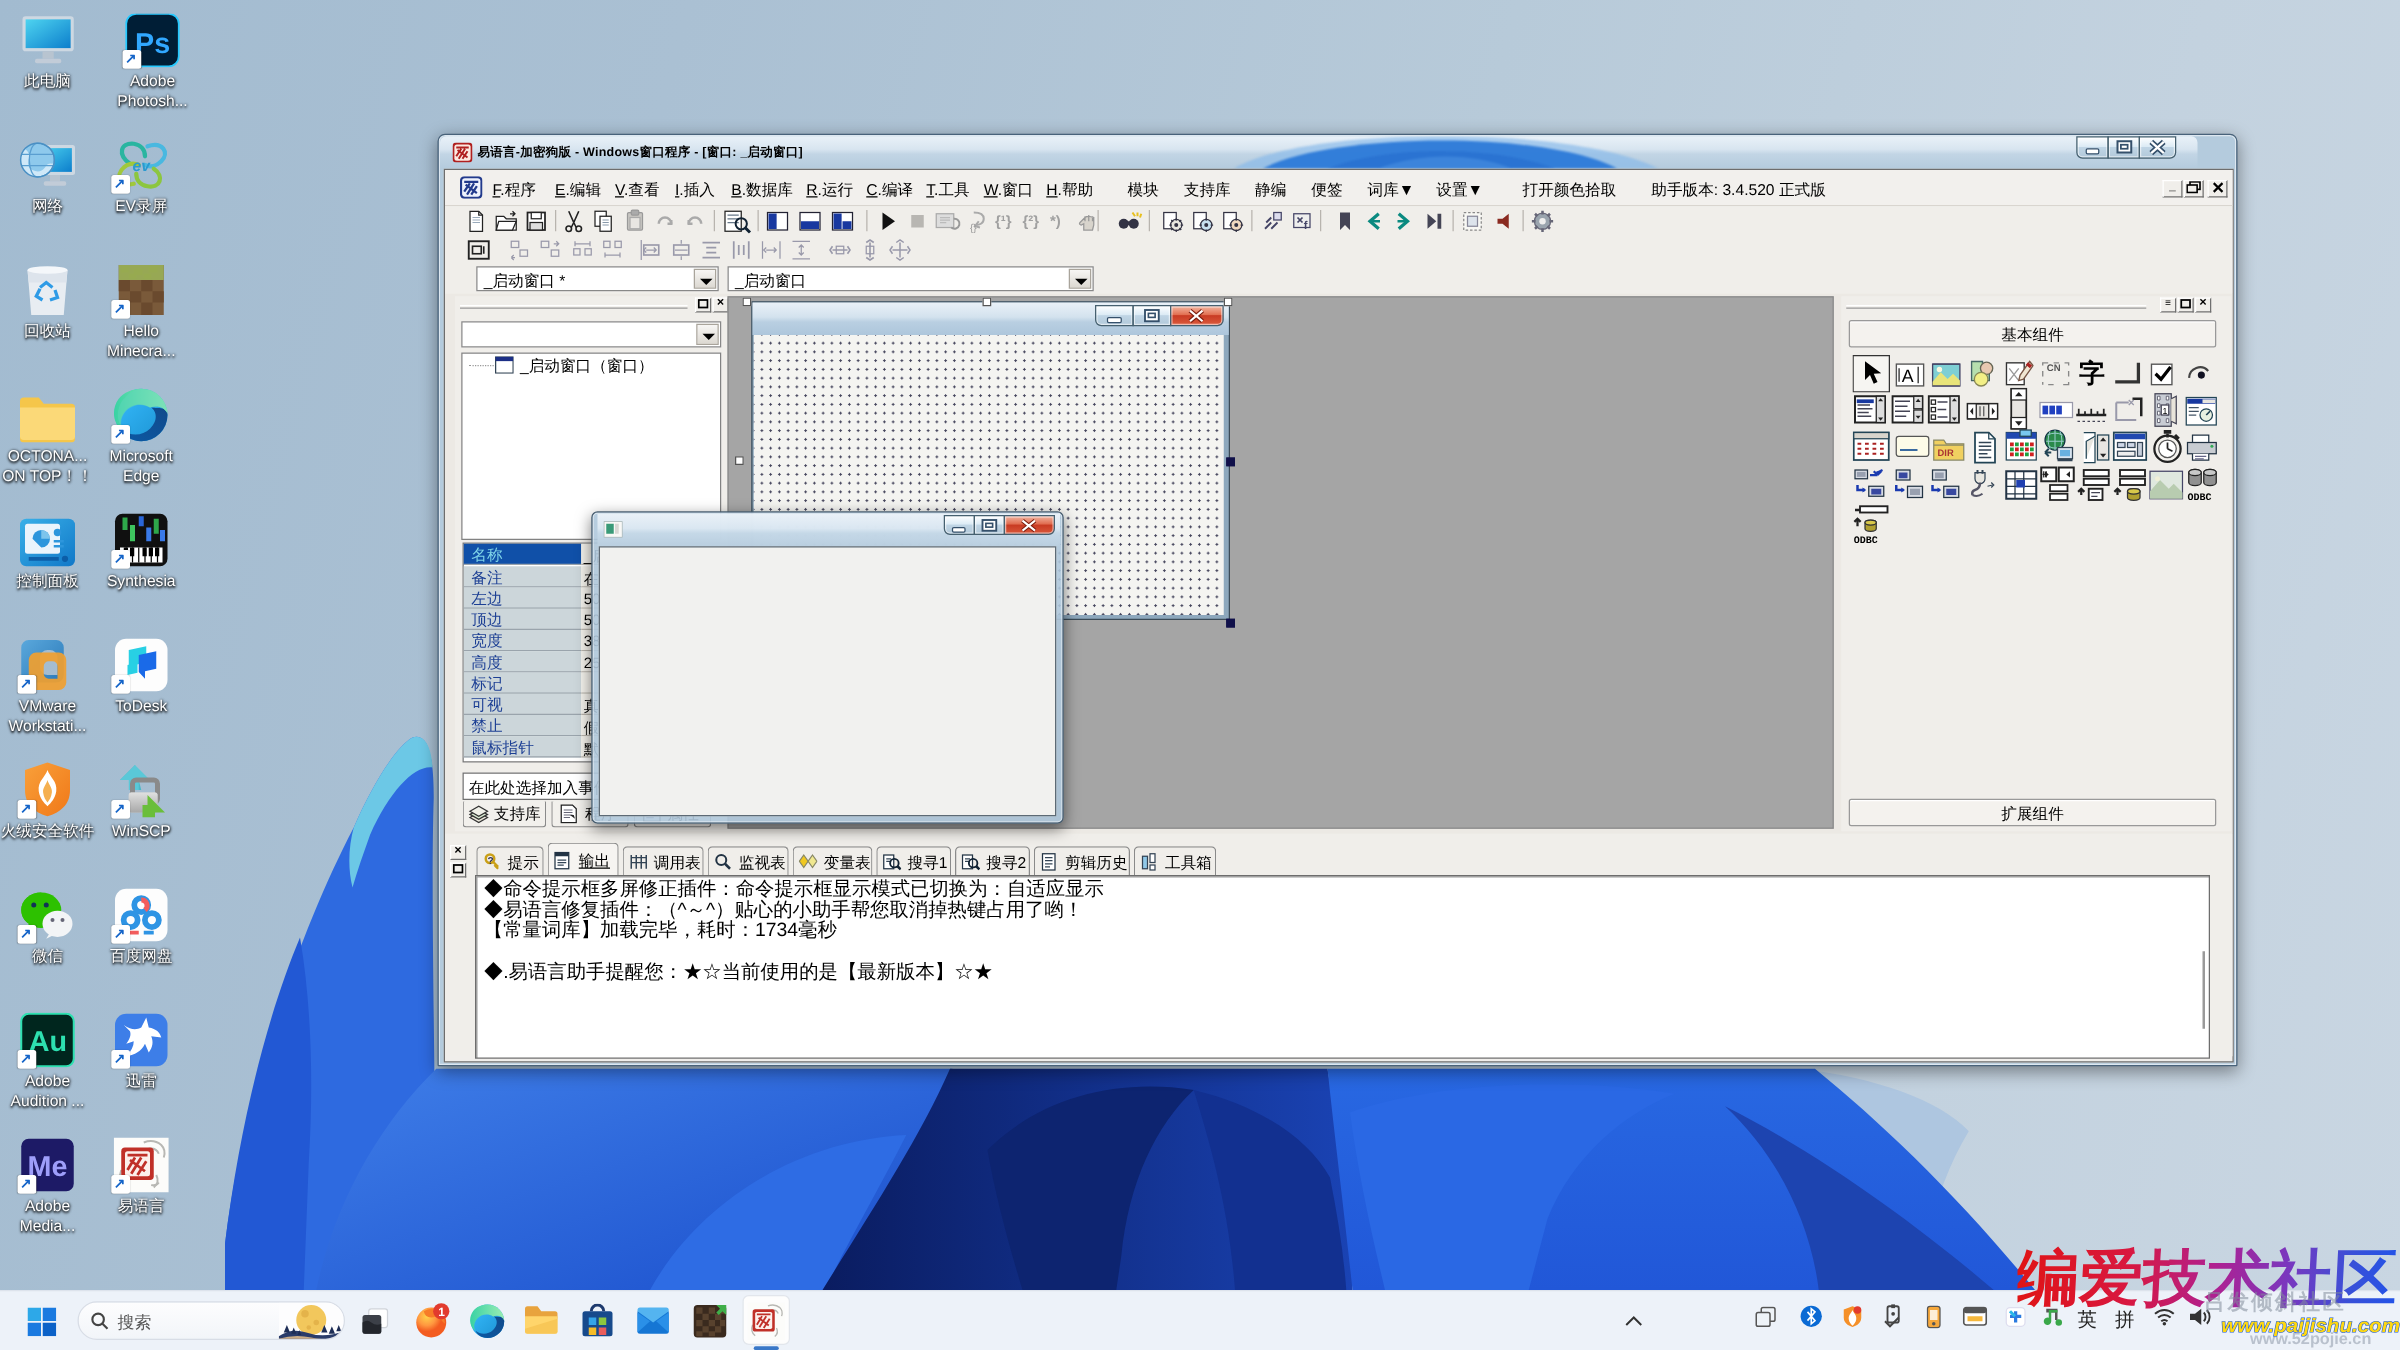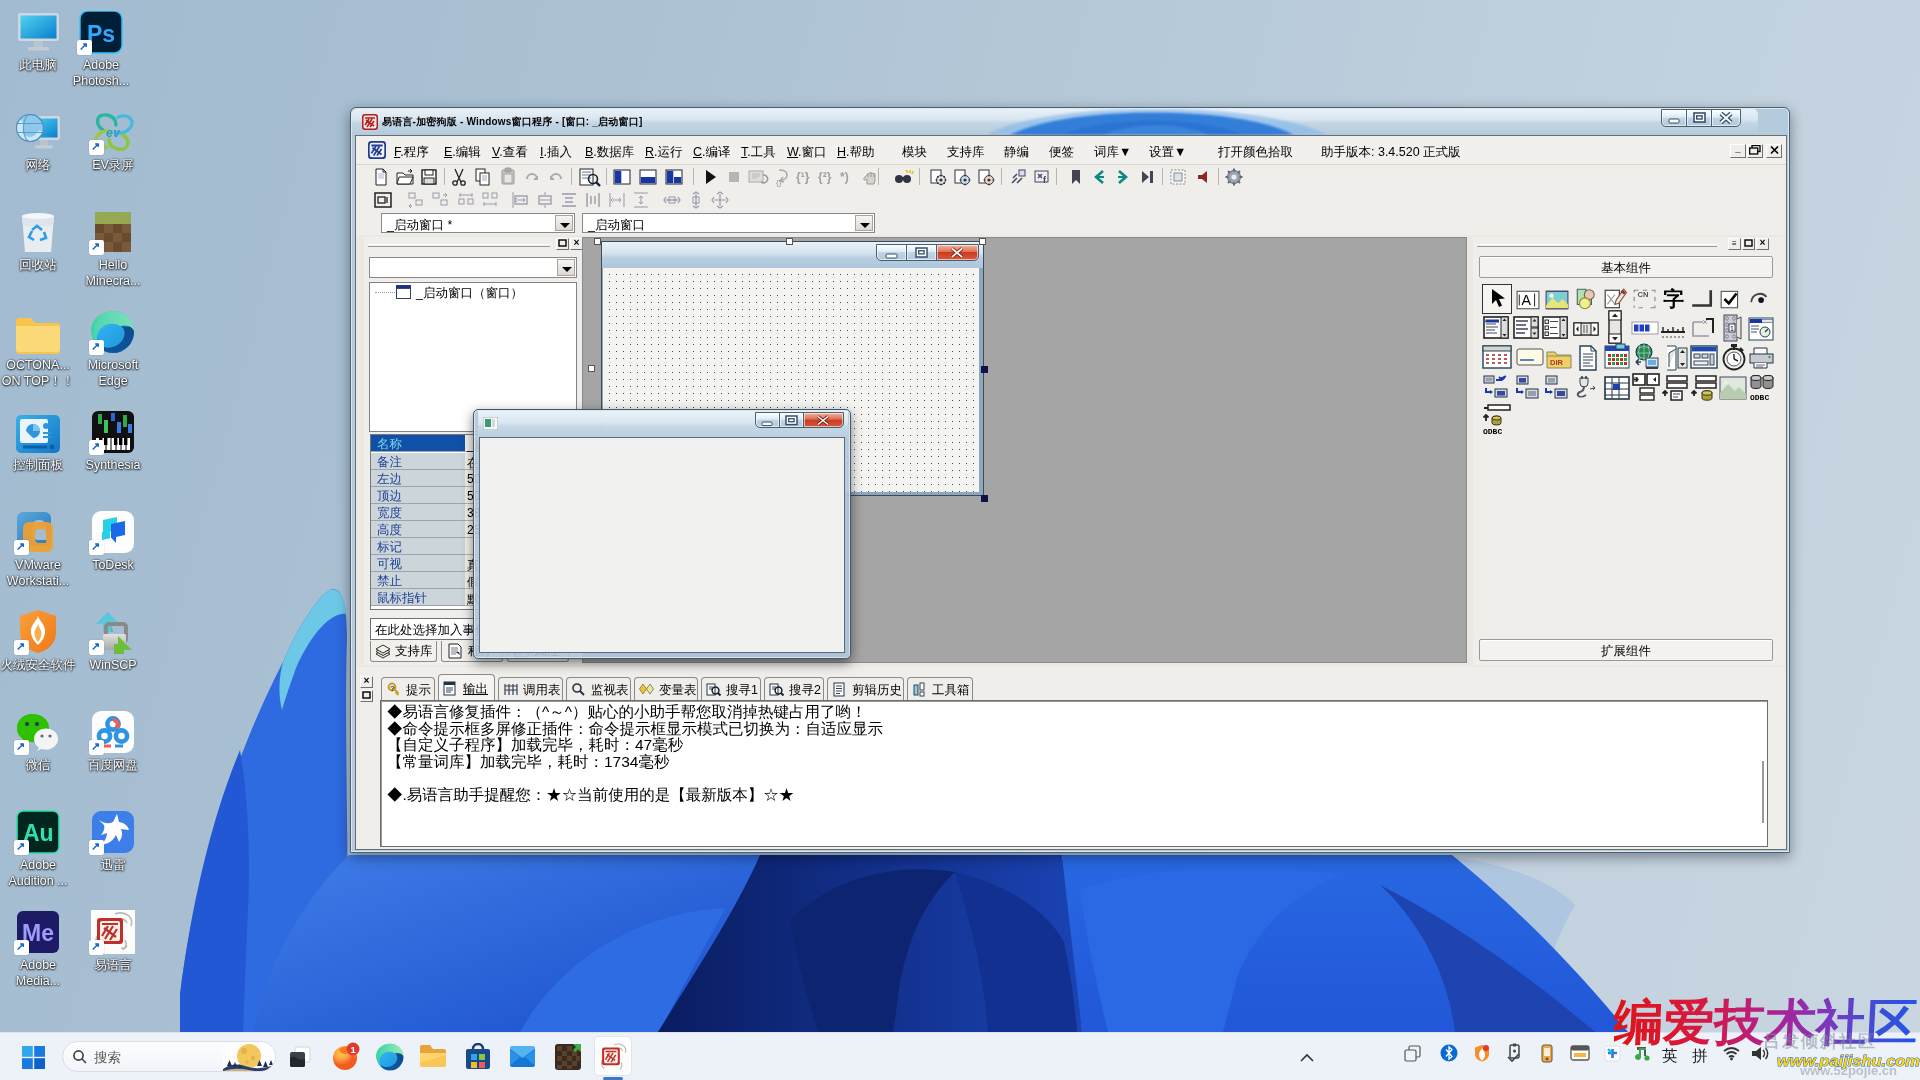--- a/index.html
+++ b/index.html
@@ -127,21 +127,21 @@
             <defs>
               <linearGradient id="mon1" x1="0" y1="0" x2="1" y2="1">
                 <stop offset="0" stop-color="#4ed4f0"></stop>
                 <stop offset="1" stop-color="#0c7ecc"></stop>
               </linearGradient>
             </defs>
           </svg>
         </div>
         <div class="lbl">此电脑</div>
       </div>
-<div class="dicon" style="left:61px;top:4px;">
+<div class="dicon" style="left:82px;top:4px;">
         <div class="ig">
           <svg width="44" height="43" viewBox="0 0 44 43">
             <rect x="1" y="0" width="42" height="42" rx="8" fill="#001e36"></rect>
             <rect x="1" y="0" width="42" height="42" rx="8" fill="none" stroke="#26c9ff" stroke-width="1.4"></rect>
             <text x="8" y="31" font-size="23" font-weight="bold" fill="#31a8ff">Ps</text>
           </svg>
           <span class="sc" style="left:16px;bottom:-1px"></span>
         </div>
         <div class="lbl">Adobe<br>Photosh...</div>
       </div>
@@ -1153,23 +1153,22 @@
                 <rect x="2" y="1" width="10" height="13" fill="#fff" stroke="#234"></rect>
                 <path d="M4,4 h6 M4,6.5 h6 M4,9 h6 M4,11.5 h4" stroke="#345"></path>
               </svg></div>
         <div class="btab" style="left:531px;width:66px;">工具箱<svg width="15" height="15" viewBox="0 0 15 15">
                 <rect x="2" y="3" width="4" height="10" fill="#90c8e8" stroke="#345"></rect>
                 <rect x="8" y="1" width="4" height="7" fill="#fff" stroke="#345"></rect>
                 <rect x="8" y="10" width="4" height="4" fill="#fff" stroke="#345"></rect>
               </svg></div>
       </div>
       <div id="output" style="position:absolute;left:24px;top:33px;width:1388px;height:147px;background:#fff;border:1px solid #6d6d6d;box-shadow:inset 1px 1px 0 #999;font-size:15.5px;line-height:16.6px;padding:3px 0 0 6px;color:#000;">
+        <div>◆命令提示框多屏修正插件：命令提示框显示模式已切换为：自适应显示</div>
         <div>◆易语言修复插件：（^～^）贴心的小助手帮您取消掉热键占用了哟！</div>
-        <div>◆命令提示框多屏修正插件：命令提示框显示模式已切换为：自适应显示</div>
-        <div>【自定义子程序】加载完毕，耗时：47毫秒</div>
         <div>【常量词库】加载完毕，耗时：1734毫秒</div>
         <div>&nbsp;</div>
         <div>◆.易语言助手提醒您：★☆当前使用的是【最新版本】☆★</div>
         <div style="position:absolute;right:3px;top:60px;width:2px;height:62px;background:#9a9a9a;"></div>
       </div>
     </div>
   </div>
 </div>
 
 <div id="floatwin">

